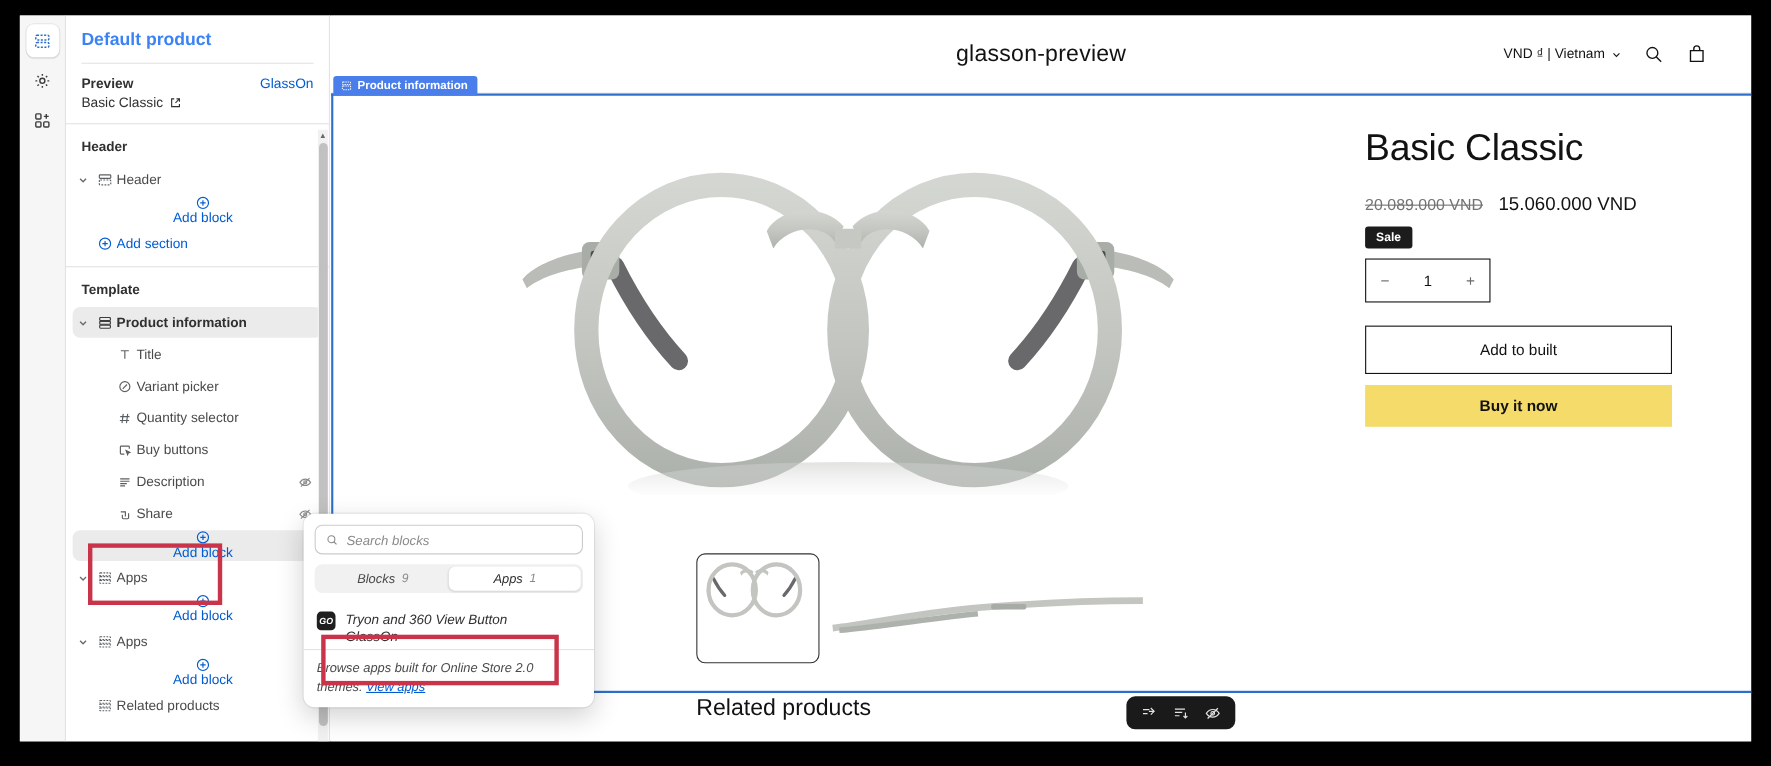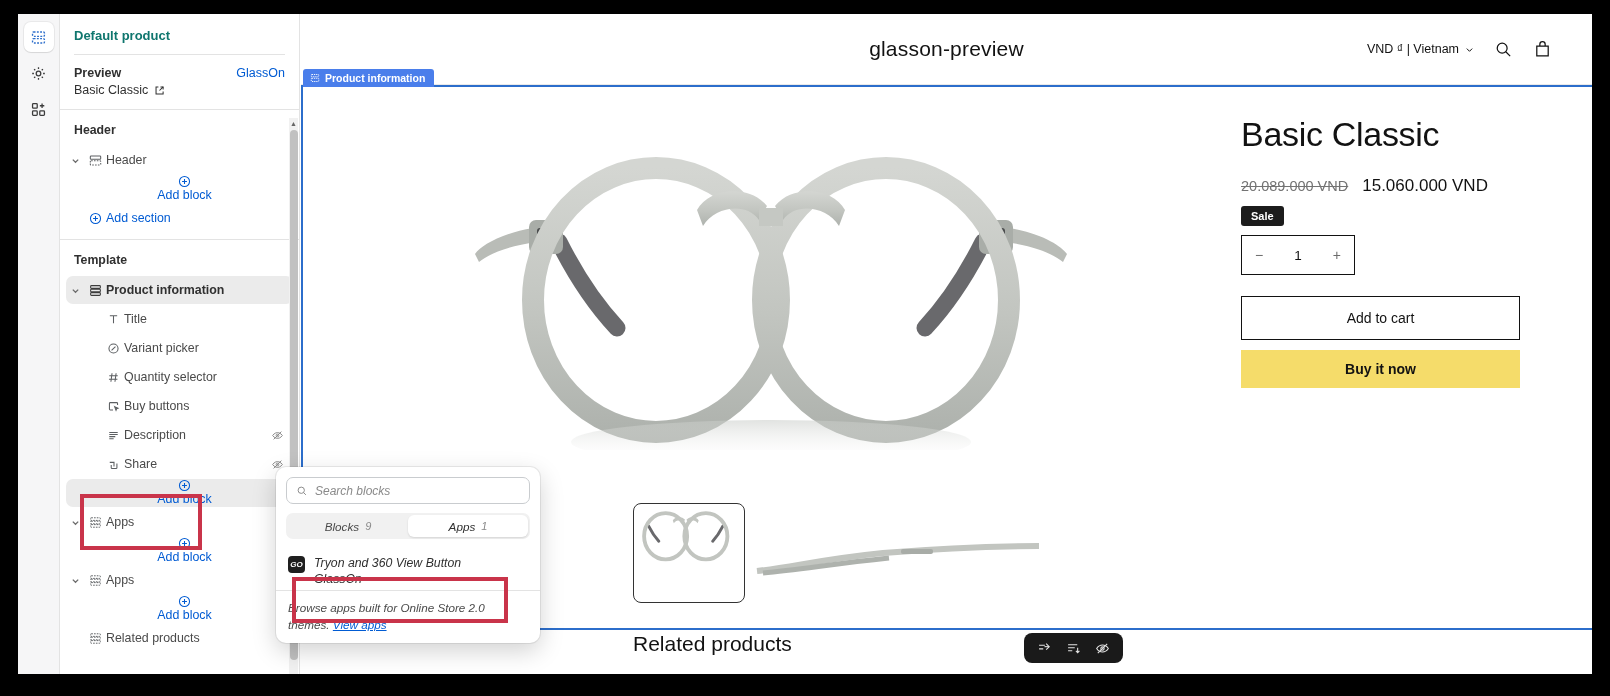--- a/index.html
+++ b/index.html
@@ -43,21 +43,21 @@
   
   #sidebar {
     position: absolute; left: 42px; top: 0;
     width: 240px; height: 100%;
     background: #ffffff;
     border-right: 1px solid #e3e3e3;
     font-size: 12.5px;
     color: #303030;
   }
   .default-product {
-    font-weight: 700; font-size: 13px; color: #0f766e;
+    font-weight: 700; font-size: 16px; color: #3b82f6;
     padding: 14px 14px 11px 14px;
   }
   .divider { height: 1px; background: #e3e3e3; margin: 0 14px; }
   .preview-row {
     display: flex; justify-content: space-between; align-items: flex-end;
     padding: 11px 14px 0 14px;
     gap: 17px;
   }
   .preview-label { font-weight: 700; font-size: 12.5px; }
   .change-link { color: #005bd3; font-size: 12.5px; cursor: pointer; }
@@ -639,21 +639,21 @@
         <div id="p-prices">
           <span id="p-old">20.089.000 VND</span>
           <span id="p-new">15.060.000 VND</span>
         </div>
         <div id="p-sale">Sale</div>
         <div id="qty">
           <span class="qbtn">−</span>
           <span>1</span>
           <span class="qbtn">+</span>
         </div>
-        <div id="addcart">Add to cart</div>
+        <div id="addcart">Add to built</div>
         <div id="buynow">Buy it now</div>
       </div>
     </div>
 
     <div id="related">
       <div id="related-title">Related products</div>
     </div>
 
     <div id="darkbar">
       <span class="dbi">

